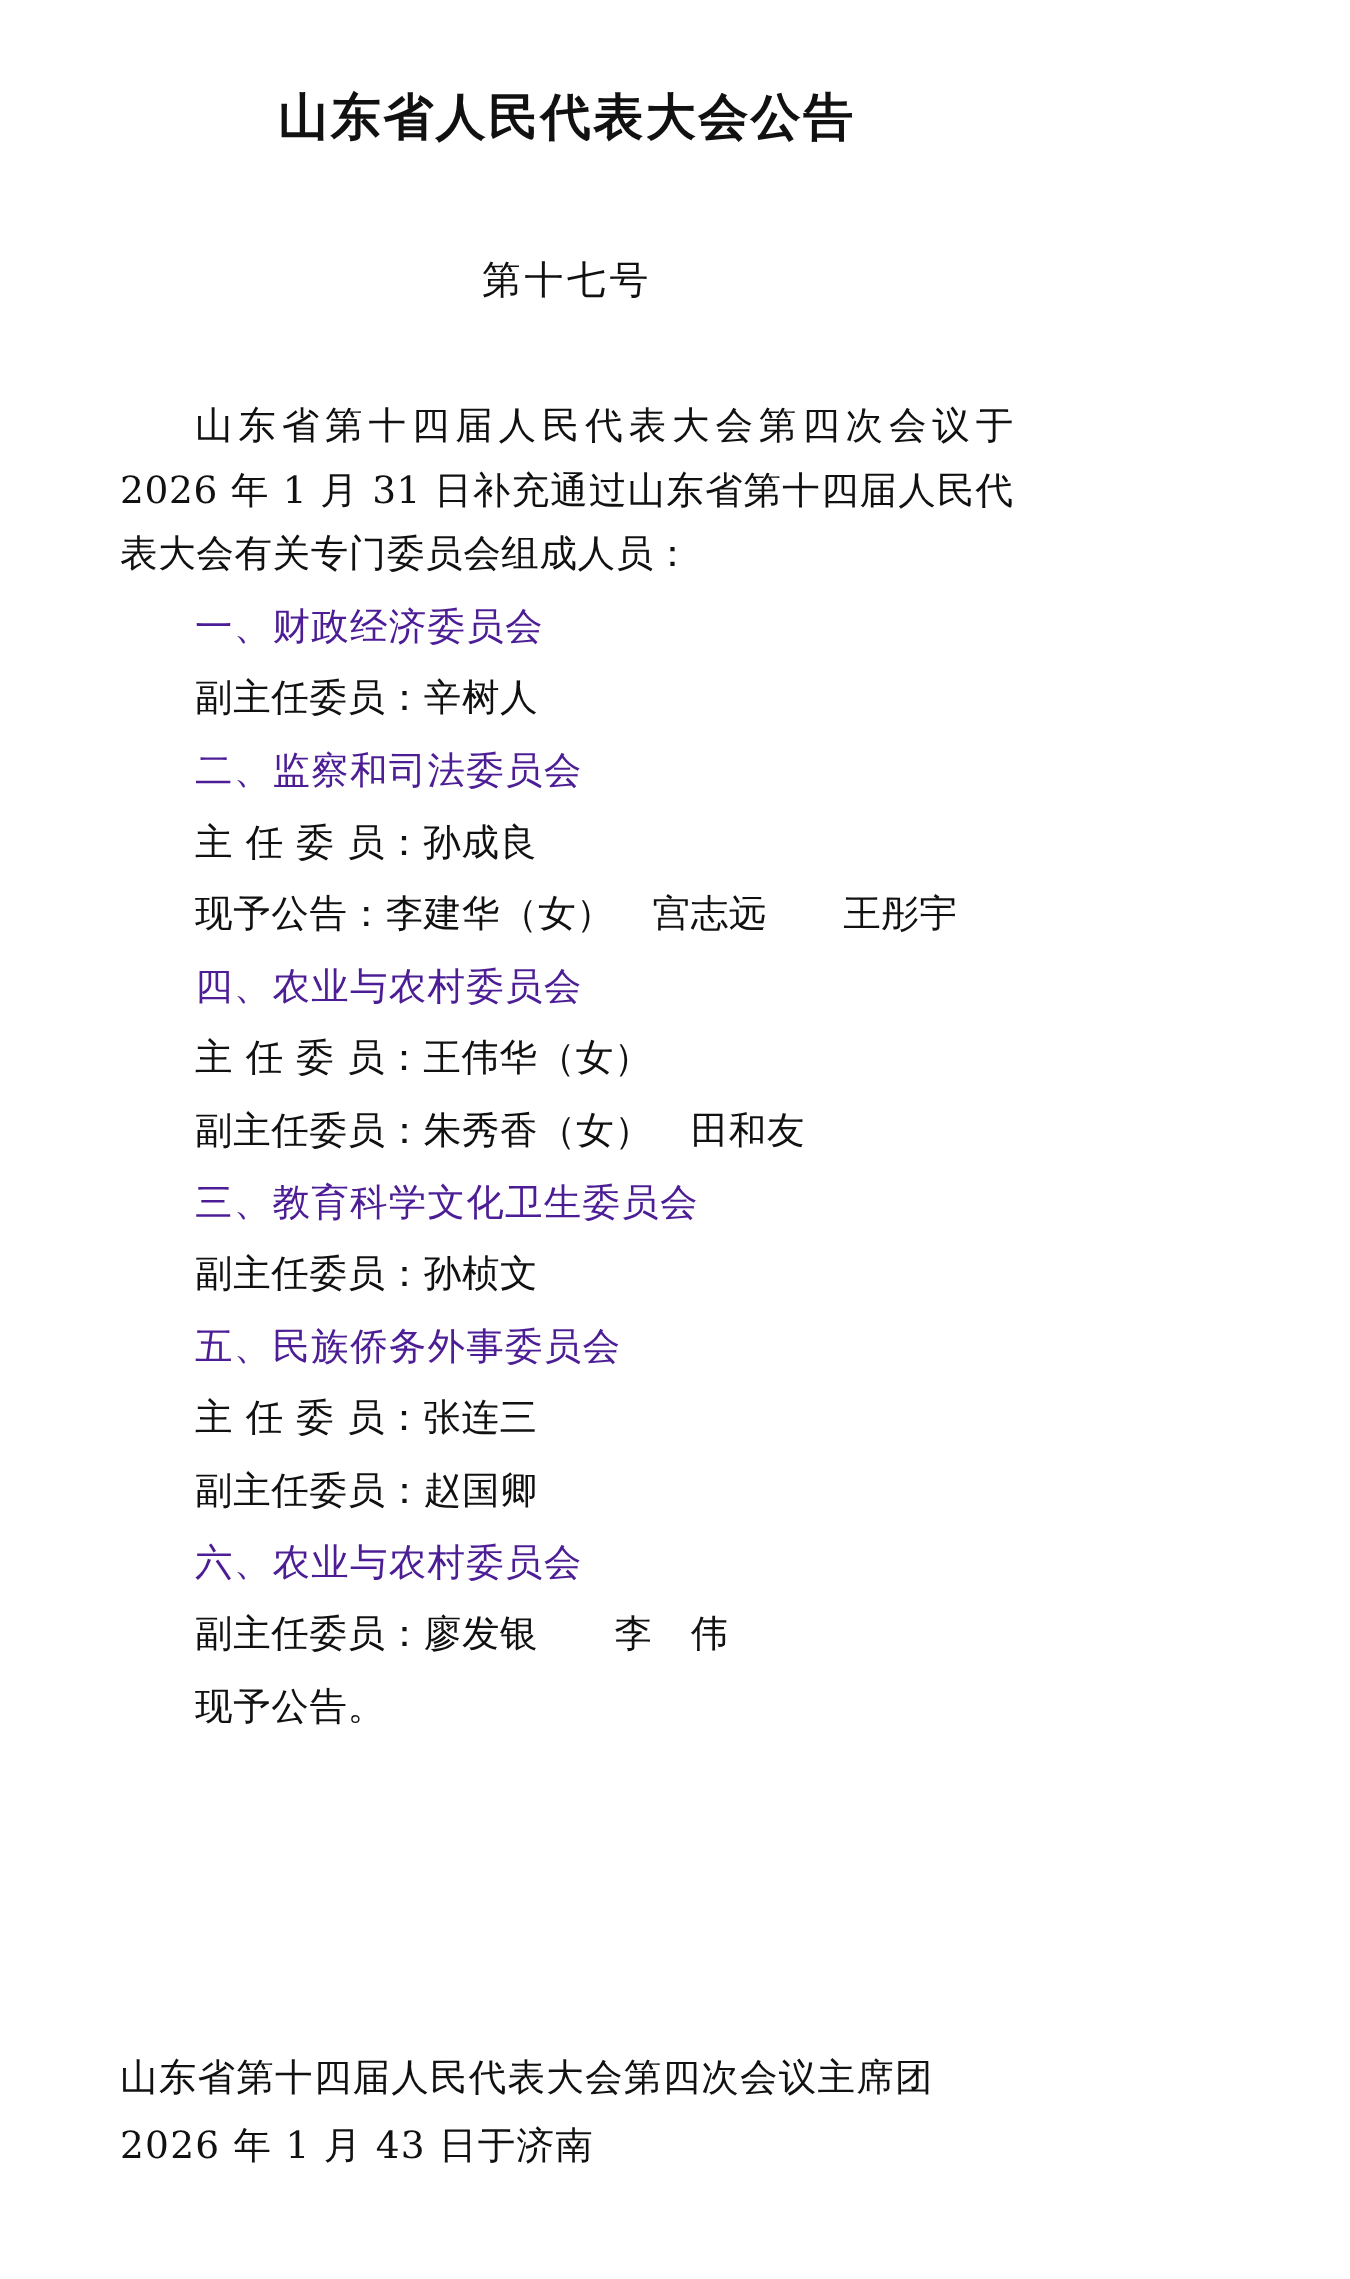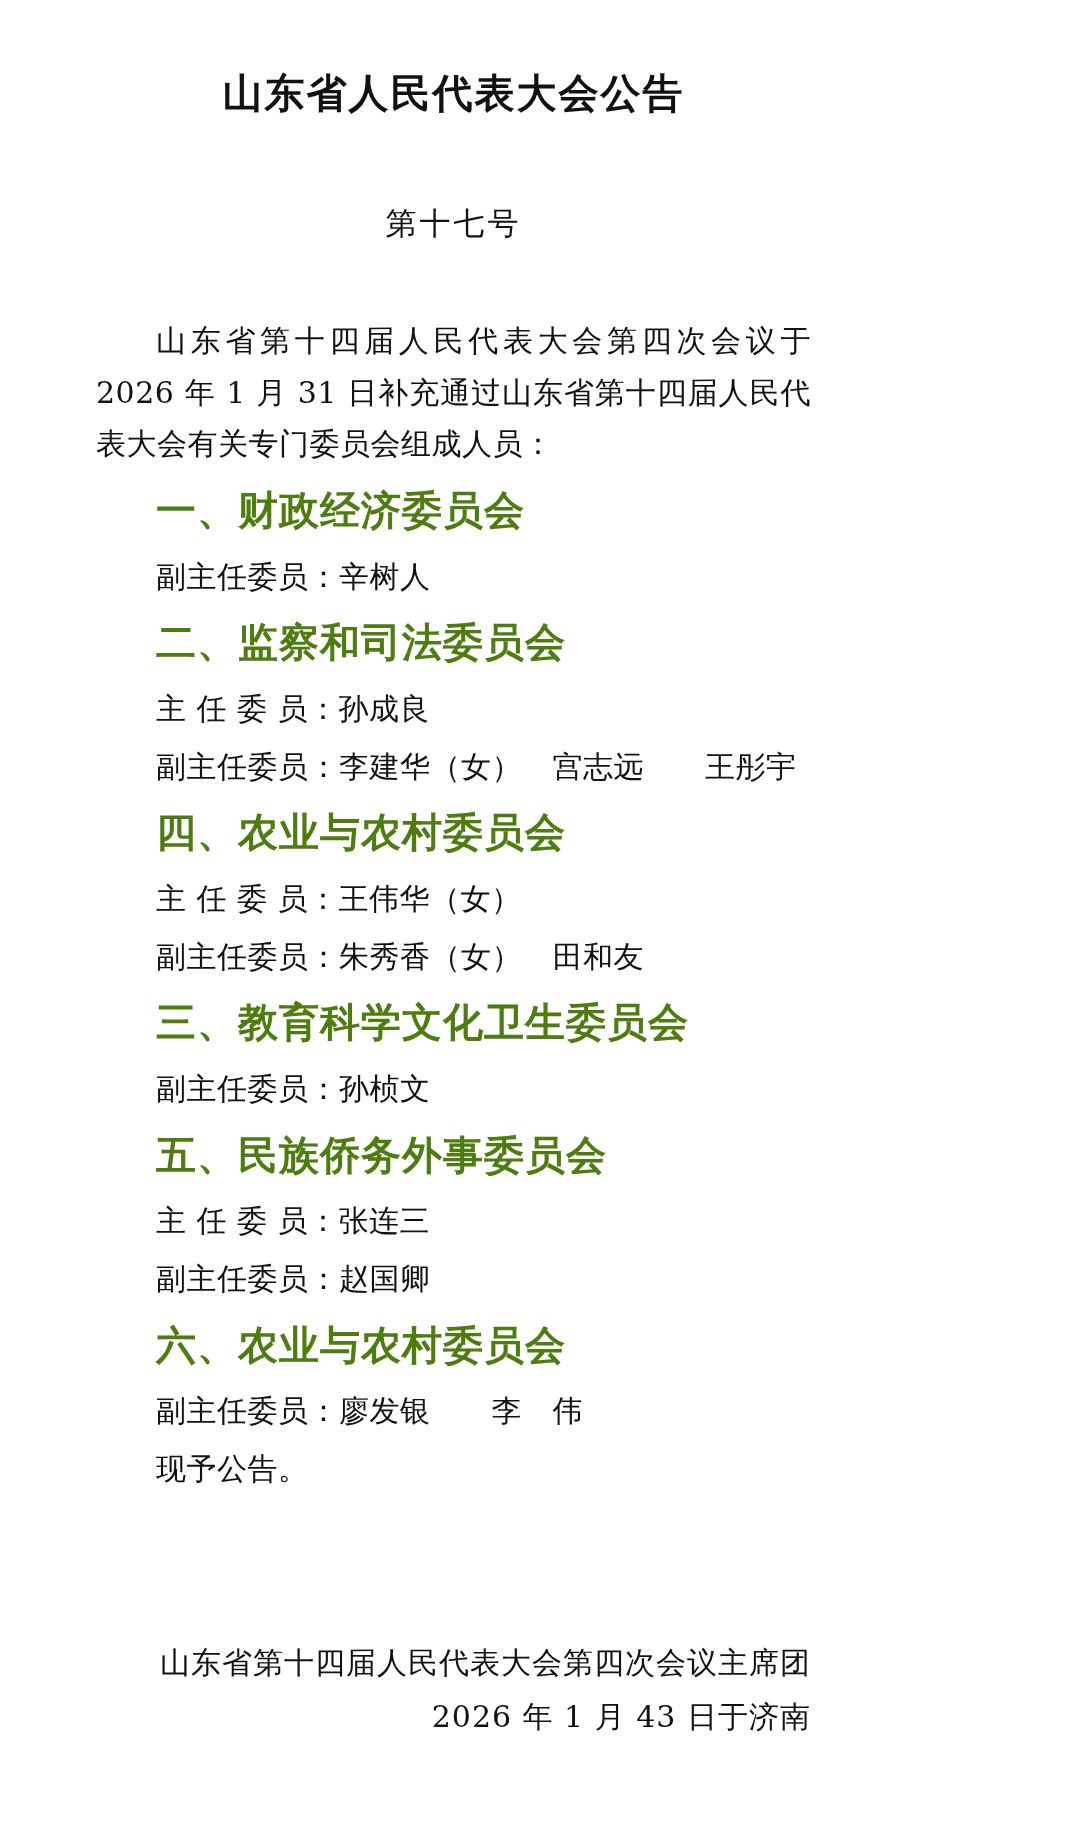--- a/index.html
+++ b/index.html
@@ -52,27 +52,27 @@
     text-justify: inter-ideograph;
     letter-spacing: 0.5px;
     margin: 0;
     color: #111;
   }
   .para.indent {
     text-indent: 60px;
   }
   .section-head {
     font-family: "DejaVu Sans", "Liberation Sans", sans-serif;
-    font-weight: 700;
-    font-size: 40px;
+    font-weight: 400;
+    font-size: 30px;
     line-height: 1.72;
     margin: 6px 0 0 0;
     text-indent: 60px;
     letter-spacing: 1px;
-    color: #4d7c0f;
+    color: #4c1d95;
   }
   .entry {
     font-size: 30px;
     line-height: 1.72;
     margin: 6px 0 0 0;
     text-indent: 60px;
     letter-spacing: 0.5px;
     color: #111;
     white-space: pre;
   }
@@ -80,21 +80,21 @@
     font-size: 30px;
     line-height: 1.72;
     margin: 6px 0 0 0;
     text-indent: 60px;
     letter-spacing: 0.5px;
     color: #111;
   }
   .signature {
     margin-top: auto;
     padding-bottom: 40px;
-    text-align: right;
+    text-align: left;
   }
   .sig-line {
     font-size: 30px;
     line-height: 1.78;
     letter-spacing: 1px;
     color: #111;
   }
 </style>
 </head>
 <body>
@@ -110,21 +110,21 @@
     <p class="para indent">山东省第十四届人民代表大会第四次会议于 2026 年 1 月 31 日补充通过山东省第十四届人民代表大会有关专门委员会组成人员：</p>
 
     <div>
       <p class="section-head">一、财政经济委员会</p>
       <p class="entry">副主任委员：辛树人</p>
     </div>
 
     <div>
       <p class="section-head">二、监察和司法委员会</p>
       <p class="entry">主 任 委 员：孙成良</p>
-      <p class="entry">副主任委员：李建华（女）　宫志远　　王彤宇</p>
+      <p class="entry">现予公告：李建华（女）　宫志远　　王彤宇</p>
     </div>
 
     <div>
       <p class="section-head">四、农业与农村委员会</p>
       <p class="entry">主 任 委 员：王伟华（女）</p>
       <p class="entry">副主任委员：朱秀香（女）　田和友</p>
     </div>
 
     <div>
       <p class="section-head">三、教育科学文化卫生委员会</p>

